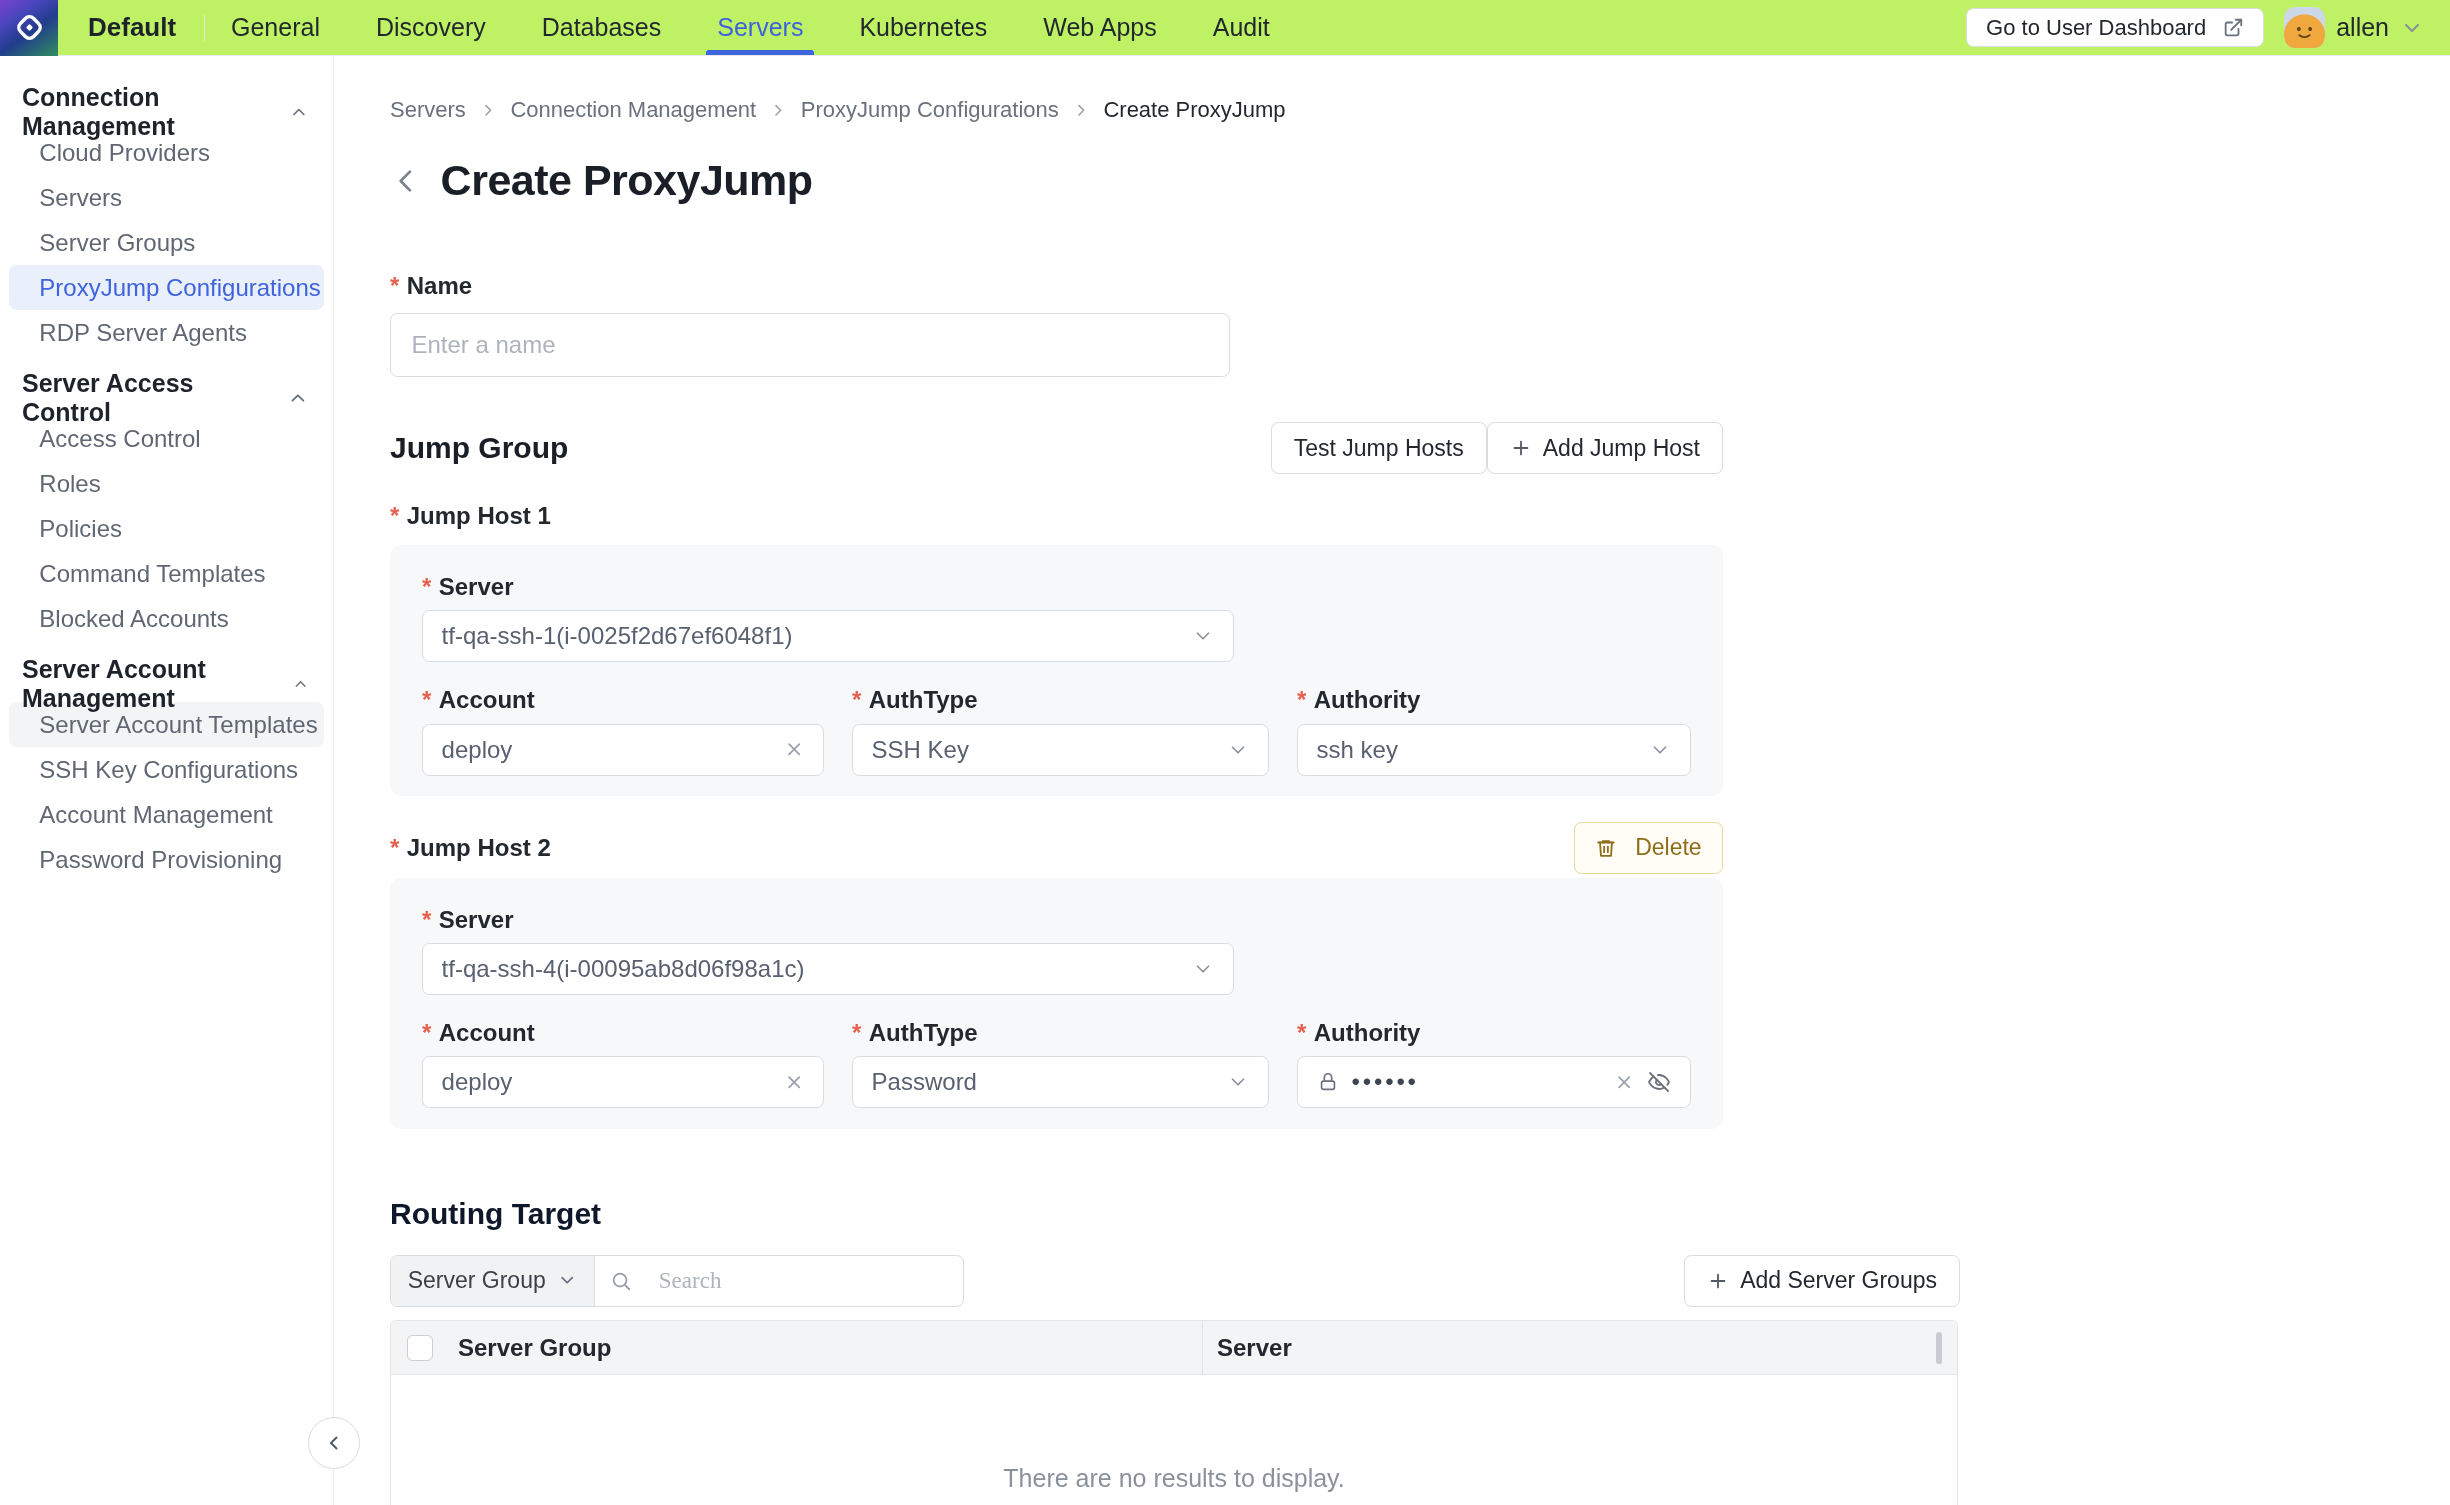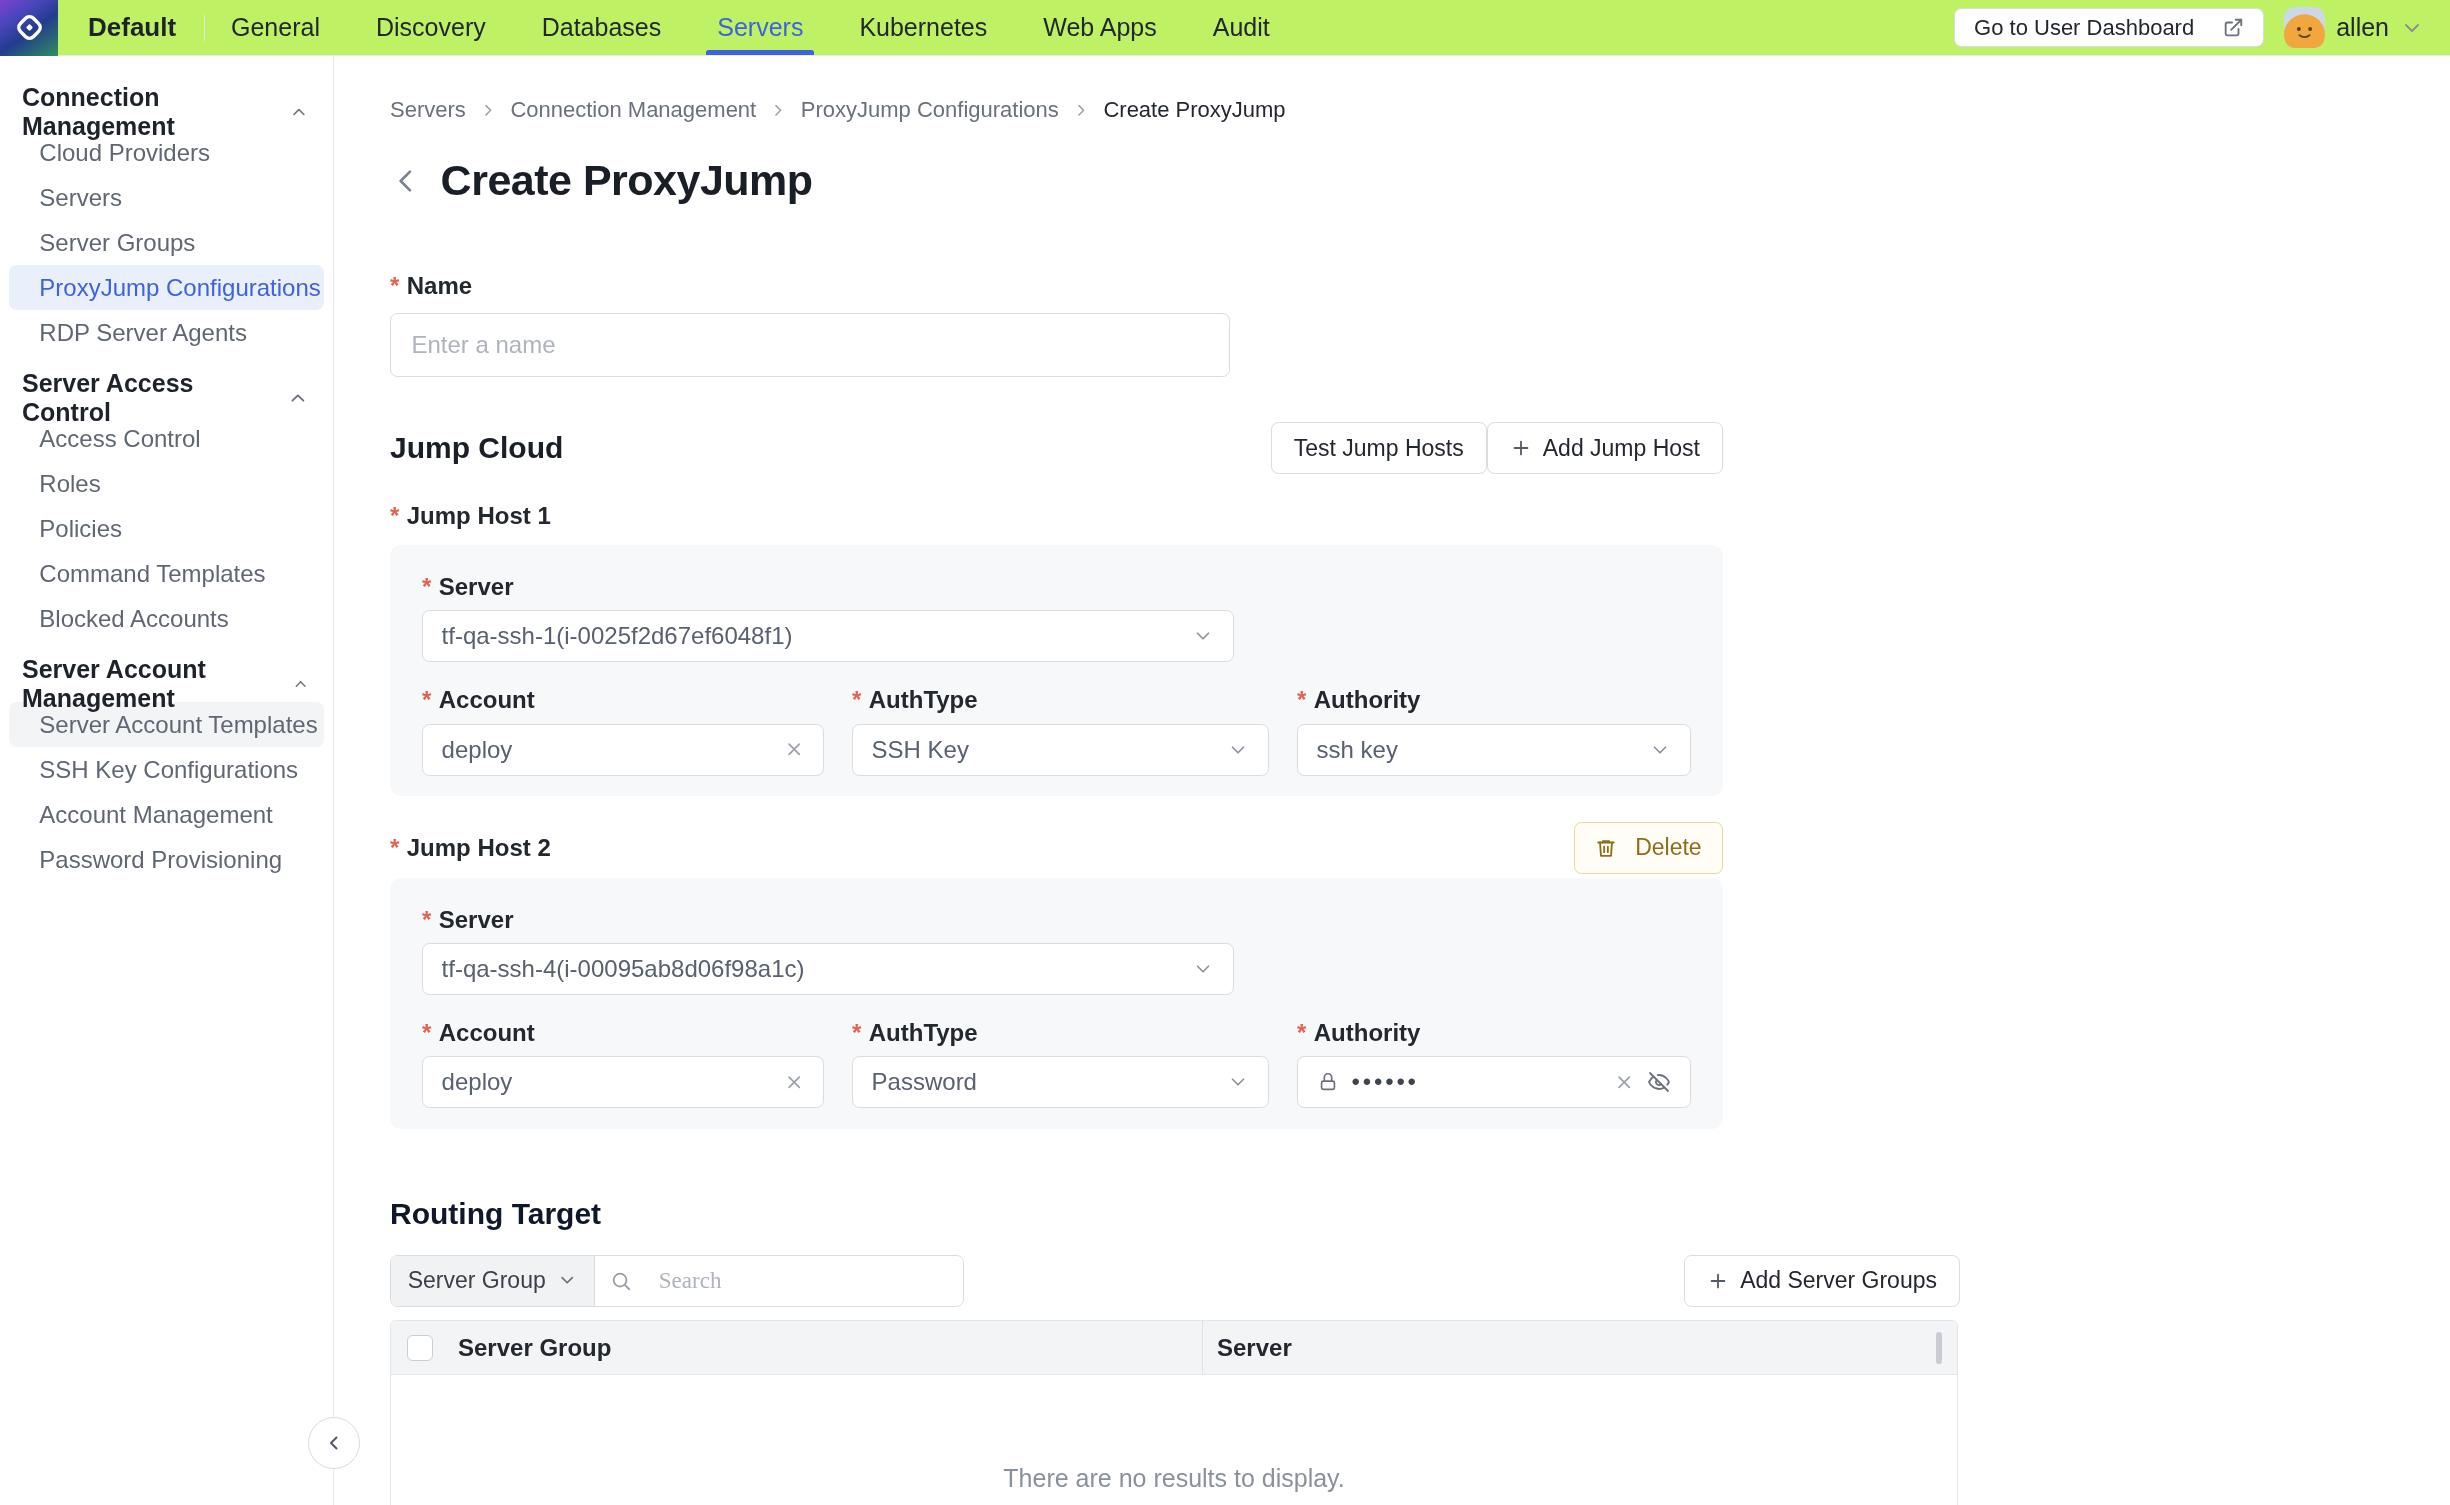--- a/index.html
+++ b/index.html
@@ -10,21 +10,21 @@
   .topnav { height:56px; display:flex; align-items:center; border-bottom:0.9px solid #e7e9ed; position:relative; background:#bef264; }
   .logo-tile { width:58px; height:56px; flex:0 0 58px; display:flex; align-items:center; justify-content:center;
     background: linear-gradient(145deg,#7b43cf 0%,#4a46bd 28%,#233c8e 55%,#2f8f5c 100%); }
   .org-label { font-size:26px; font-weight:700; margin-left:30px; }
   .nav-sep { width:0.9px; height:26px; background:#e2e4e9; margin:0 26px 0 28px; }
   .nav-items { display:flex; align-items:center; gap:56px; height:100%; }
   .nav-item { font-size:25px; color:#23272e; height:100%; display:flex; align-items:center; cursor:pointer; position:relative; }
   .nav-item.active { color:#3d63dd; }
   .nav-item.active::after { content:""; position:absolute; left:-11px; right:-11px; bottom:0; height:4.6px; background:#3d63dd; border-radius:2.8px 2.8px 0 0; }
   .nav-right { margin-left:auto; display:flex; align-items:center; gap:20.4px; padding-right:26px; }
-  .dash-btn { display:flex; align-items:center; gap:28px; height:39px; padding:0 18.6px; background:#fff;
+  .dash-btn { display:flex; align-items:center; gap:16px; height:39px; padding:0 18.6px; background:#fff;
     border:0.9px solid #d8dbe0; border-radius:7.4px; font-size:22px; color:#23272e; cursor:pointer; }
   .user-chip { display:flex; align-items:center; gap:11px; cursor:pointer; }
   .username { font-size:25px; color:#23272e; }
 
   
   .shell { display:flex; height:1450px; position:relative; }
   .sidebar { width:334px; flex:0 0 334px; border-right:0.9px solid #e7e9ed; padding-top:37px; background:#fff; }
   .side-section { margin-top:24px; }
   .side-section:first-child { margin-top:0; }
   .side-header { display:flex; align-items:center; justify-content:space-between; padding:0 24px 0 22px; height:37px;
@@ -231,21 +231,21 @@
 
     
     <div class="field-label name-label">
       <span class="req">*</span>
       <span>Name</span>
     </div>
     <input class="name-input" type="text" placeholder="Enter a name" style="">
 
     
     <div class="section-row">
-      <h2 class="section-heading">Jump Cloud</h2>
+      <h2 class="section-heading">Jump Group</h2>
       <div class="btn-group">
         <button class="btn">
           <span>Test Jump Hosts</span>
         </button>
         <button class="btn">
           <svg class="ic" width="22" height="22" viewBox="0 0 24 24" fill="none" stroke="#555b66" stroke-width="2" stroke-linecap="round">
               <path d="M12 5v14M5 12h14"></path>
             </svg>
           <span>Add Jump Host</span>
         </button>

